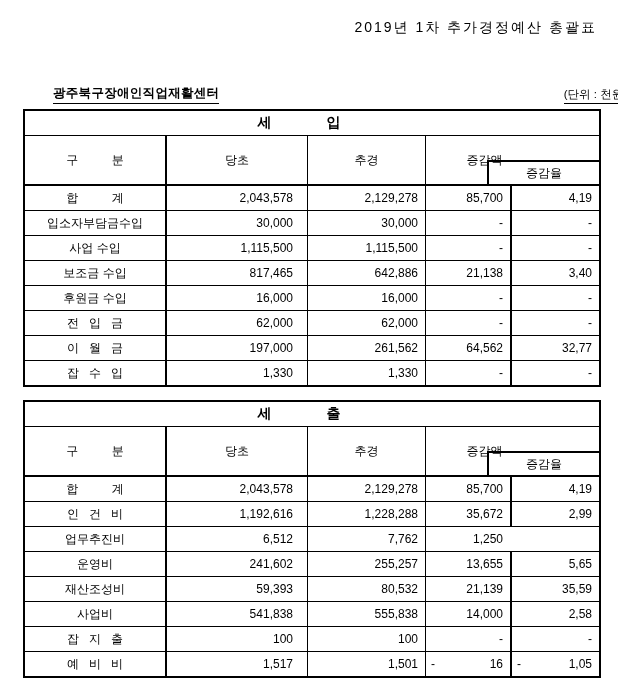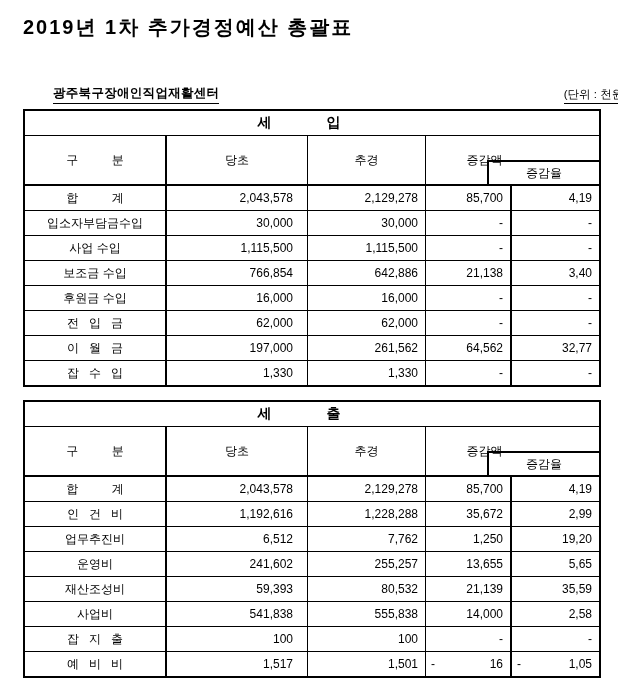--- a/index.html
+++ b/index.html
@@ -4,23 +4,23 @@
 <style>
   html,body { margin:0; padding:0; background:#fff; }
   body {
     width:618px; height:690px;
     font-family:"Liberation Sans","DejaVu Sans",sans-serif;
     color:#000;
   }
   .page { padding:15px 21px 0 23px; box-sizing:border-box; }
 
   .title {
-    text-align:left;
-    font-size:20px;
-    font-weight:bold;
+    text-align:right;
+    font-size:14px;
+    font-weight:normal;
     letter-spacing:2px;
     line-height:24px;
   }
 
   .meta-row {
     width:574px;
     display:flex;
     justify-content:space-between;
     align-items:flex-end;
     margin-top:46px;
@@ -169,21 +169,21 @@
       </div>
       <div class="row data-row">
         <div class="cell c1 cell-label">사업 수입</div>
         <div class="cell c2 cell-num">1,115,500</div>
         <div class="cell c3 cell-num">1,115,500</div>
         <div class="cell c4 cell-num">-</div>
         <div class="cell c5 cell-num">-</div>
       </div>
       <div class="row data-row">
         <div class="cell c1 cell-label">보조금 수입</div>
-        <div class="cell c2 cell-num">766,854</div>
+        <div class="cell c2 cell-num">817,465</div>
         <div class="cell c3 cell-num">642,886</div>
         <div class="cell c4 cell-num">21,138</div>
         <div class="cell c5 cell-num">3,40</div>
       </div>
       <div class="row data-row">
         <div class="cell c1 cell-label">후원금 수입</div>
         <div class="cell c2 cell-num">16,000</div>
         <div class="cell c3 cell-num">16,000</div>
         <div class="cell c4 cell-num">-</div>
         <div class="cell c5 cell-num">-</div>
@@ -239,21 +239,20 @@
         <div class="cell c2 cell-num">1,192,616</div>
         <div class="cell c3 cell-num">1,228,288</div>
         <div class="cell c4 cell-num">35,672</div>
         <div class="cell c5 cell-num">2,99</div>
       </div>
       <div class="row data-row">
         <div class="cell c1 cell-label">업무추진비</div>
         <div class="cell c2 cell-num">6,512</div>
         <div class="cell c3 cell-num">7,762</div>
         <div class="cell c4 cell-num">1,250</div>
-        <div class="cell c5 cell-num">19,20</div>
       </div>
       <div class="row data-row">
         <div class="cell c1 cell-label">운영비</div>
         <div class="cell c2 cell-num">241,602</div>
         <div class="cell c3 cell-num">255,257</div>
         <div class="cell c4 cell-num">13,655</div>
         <div class="cell c5 cell-num">5,65</div>
       </div>
       <div class="row data-row">
         <div class="cell c1 cell-label">재산조성비</div>

